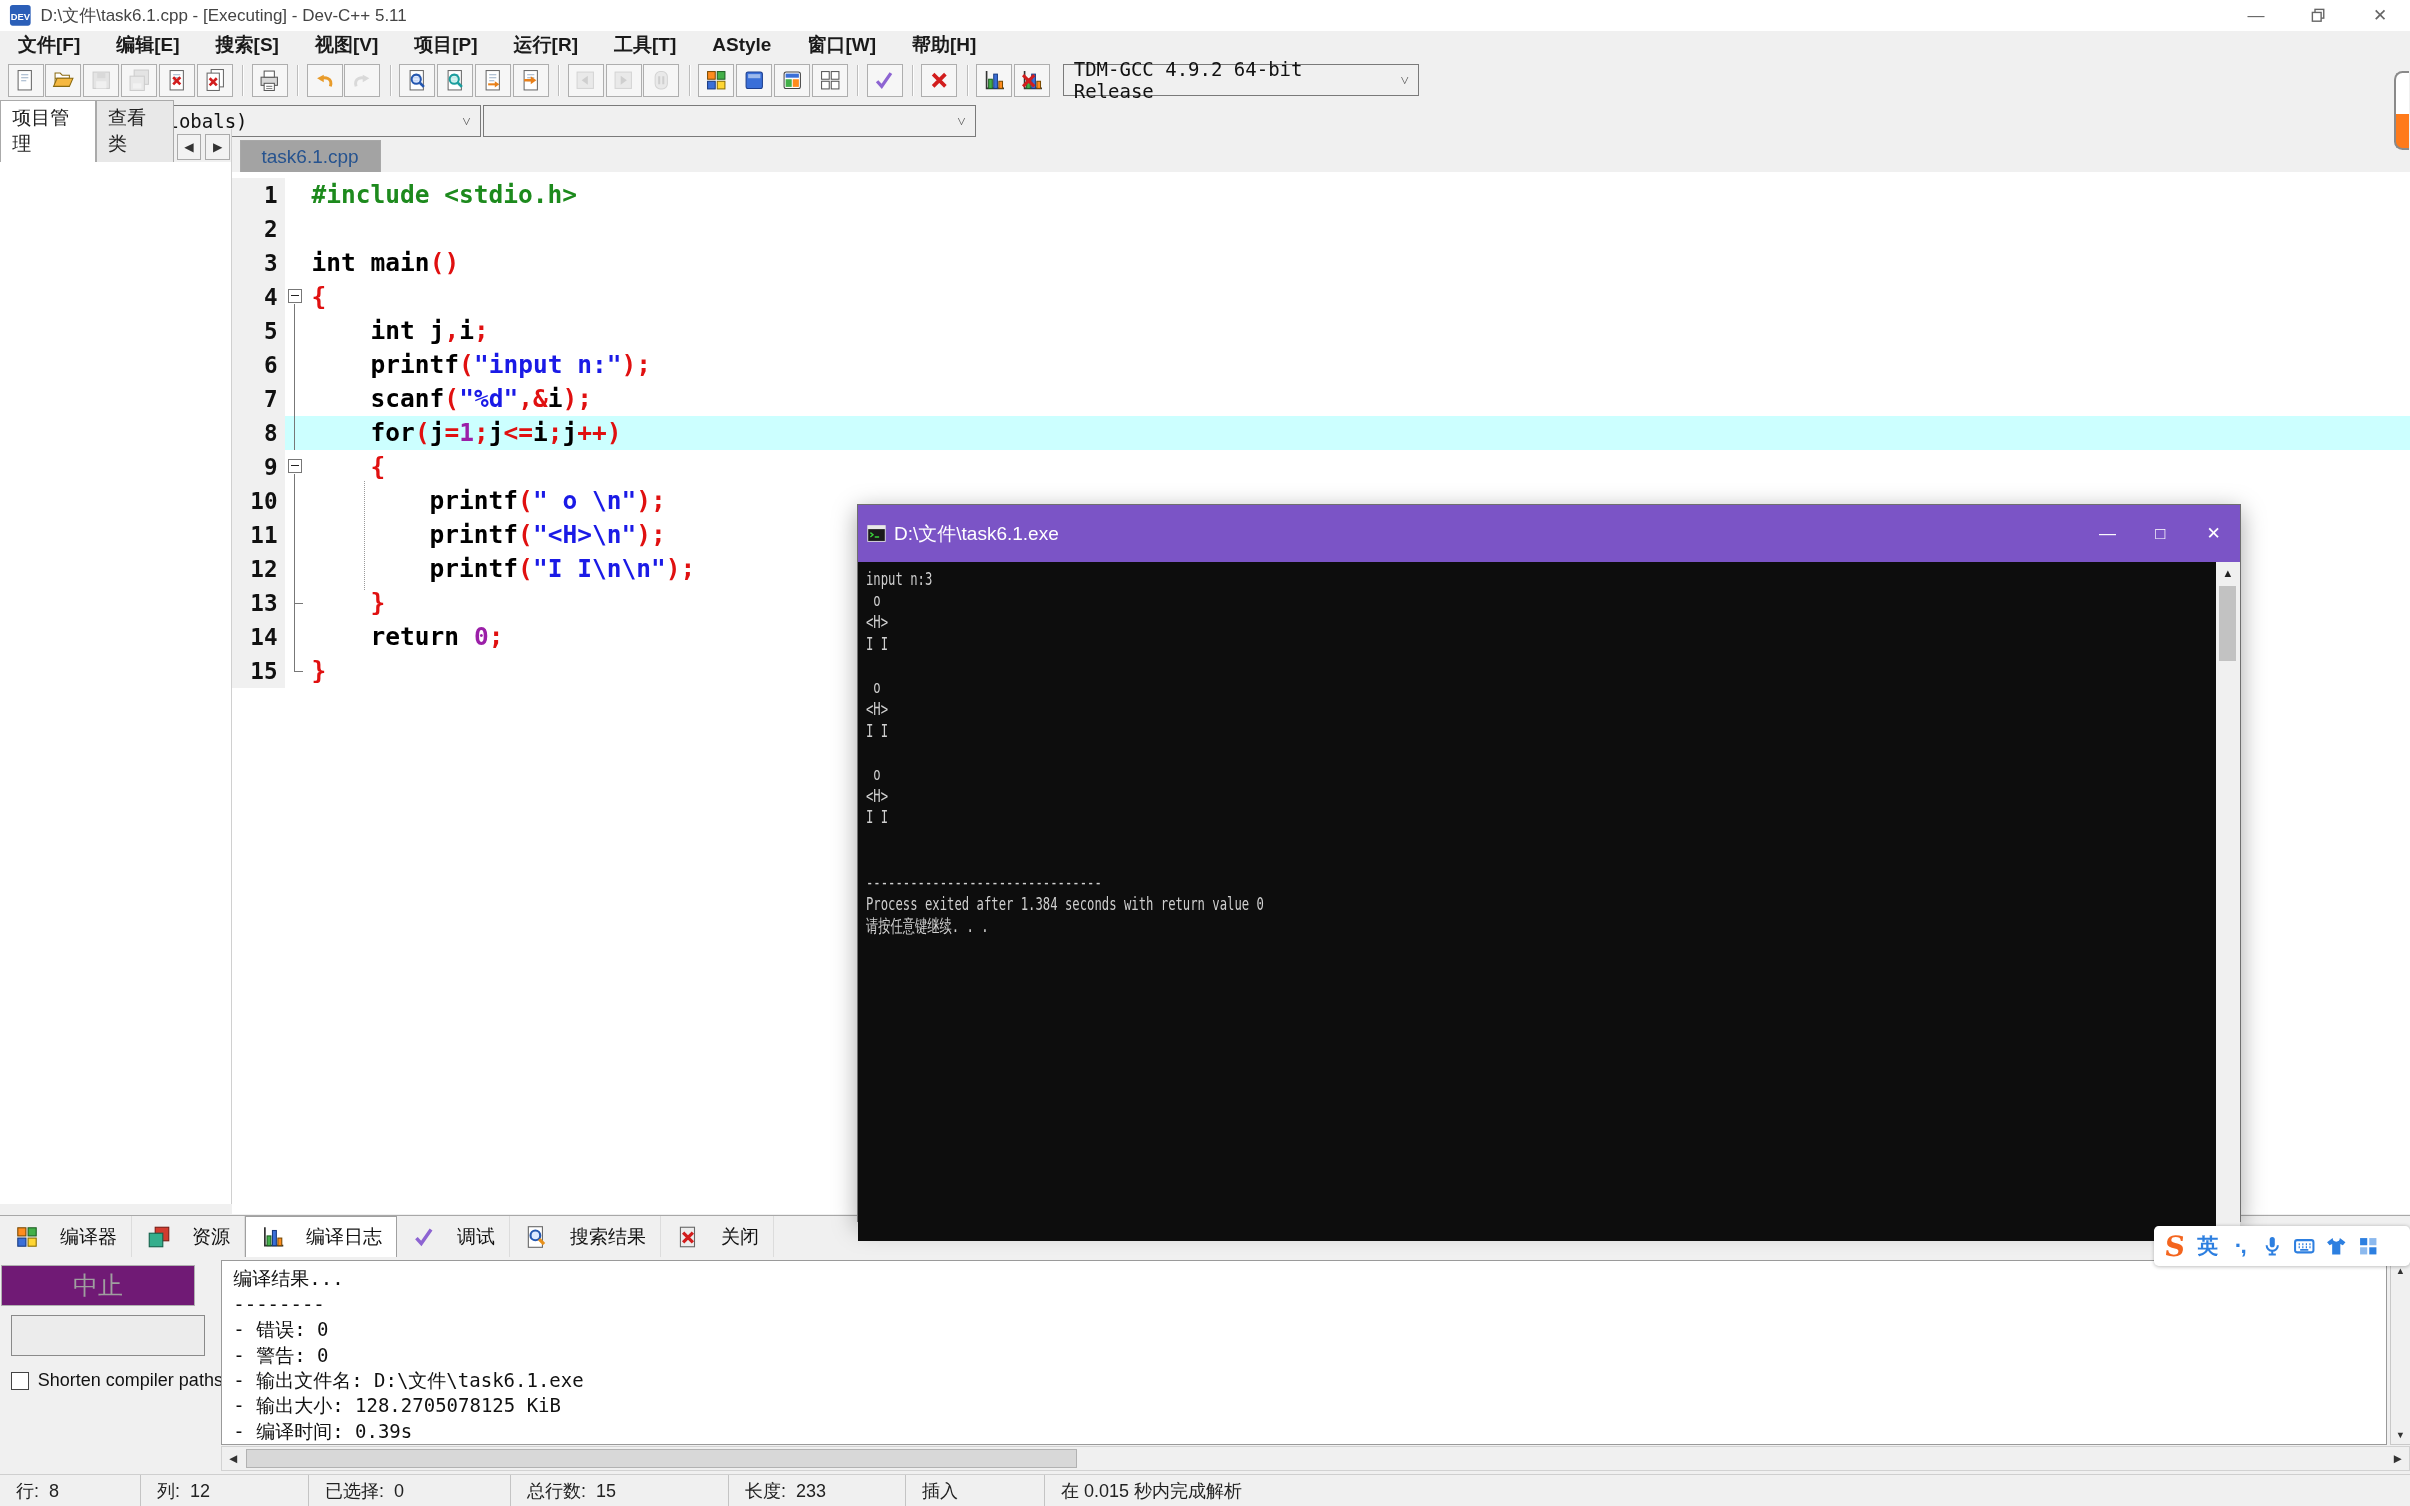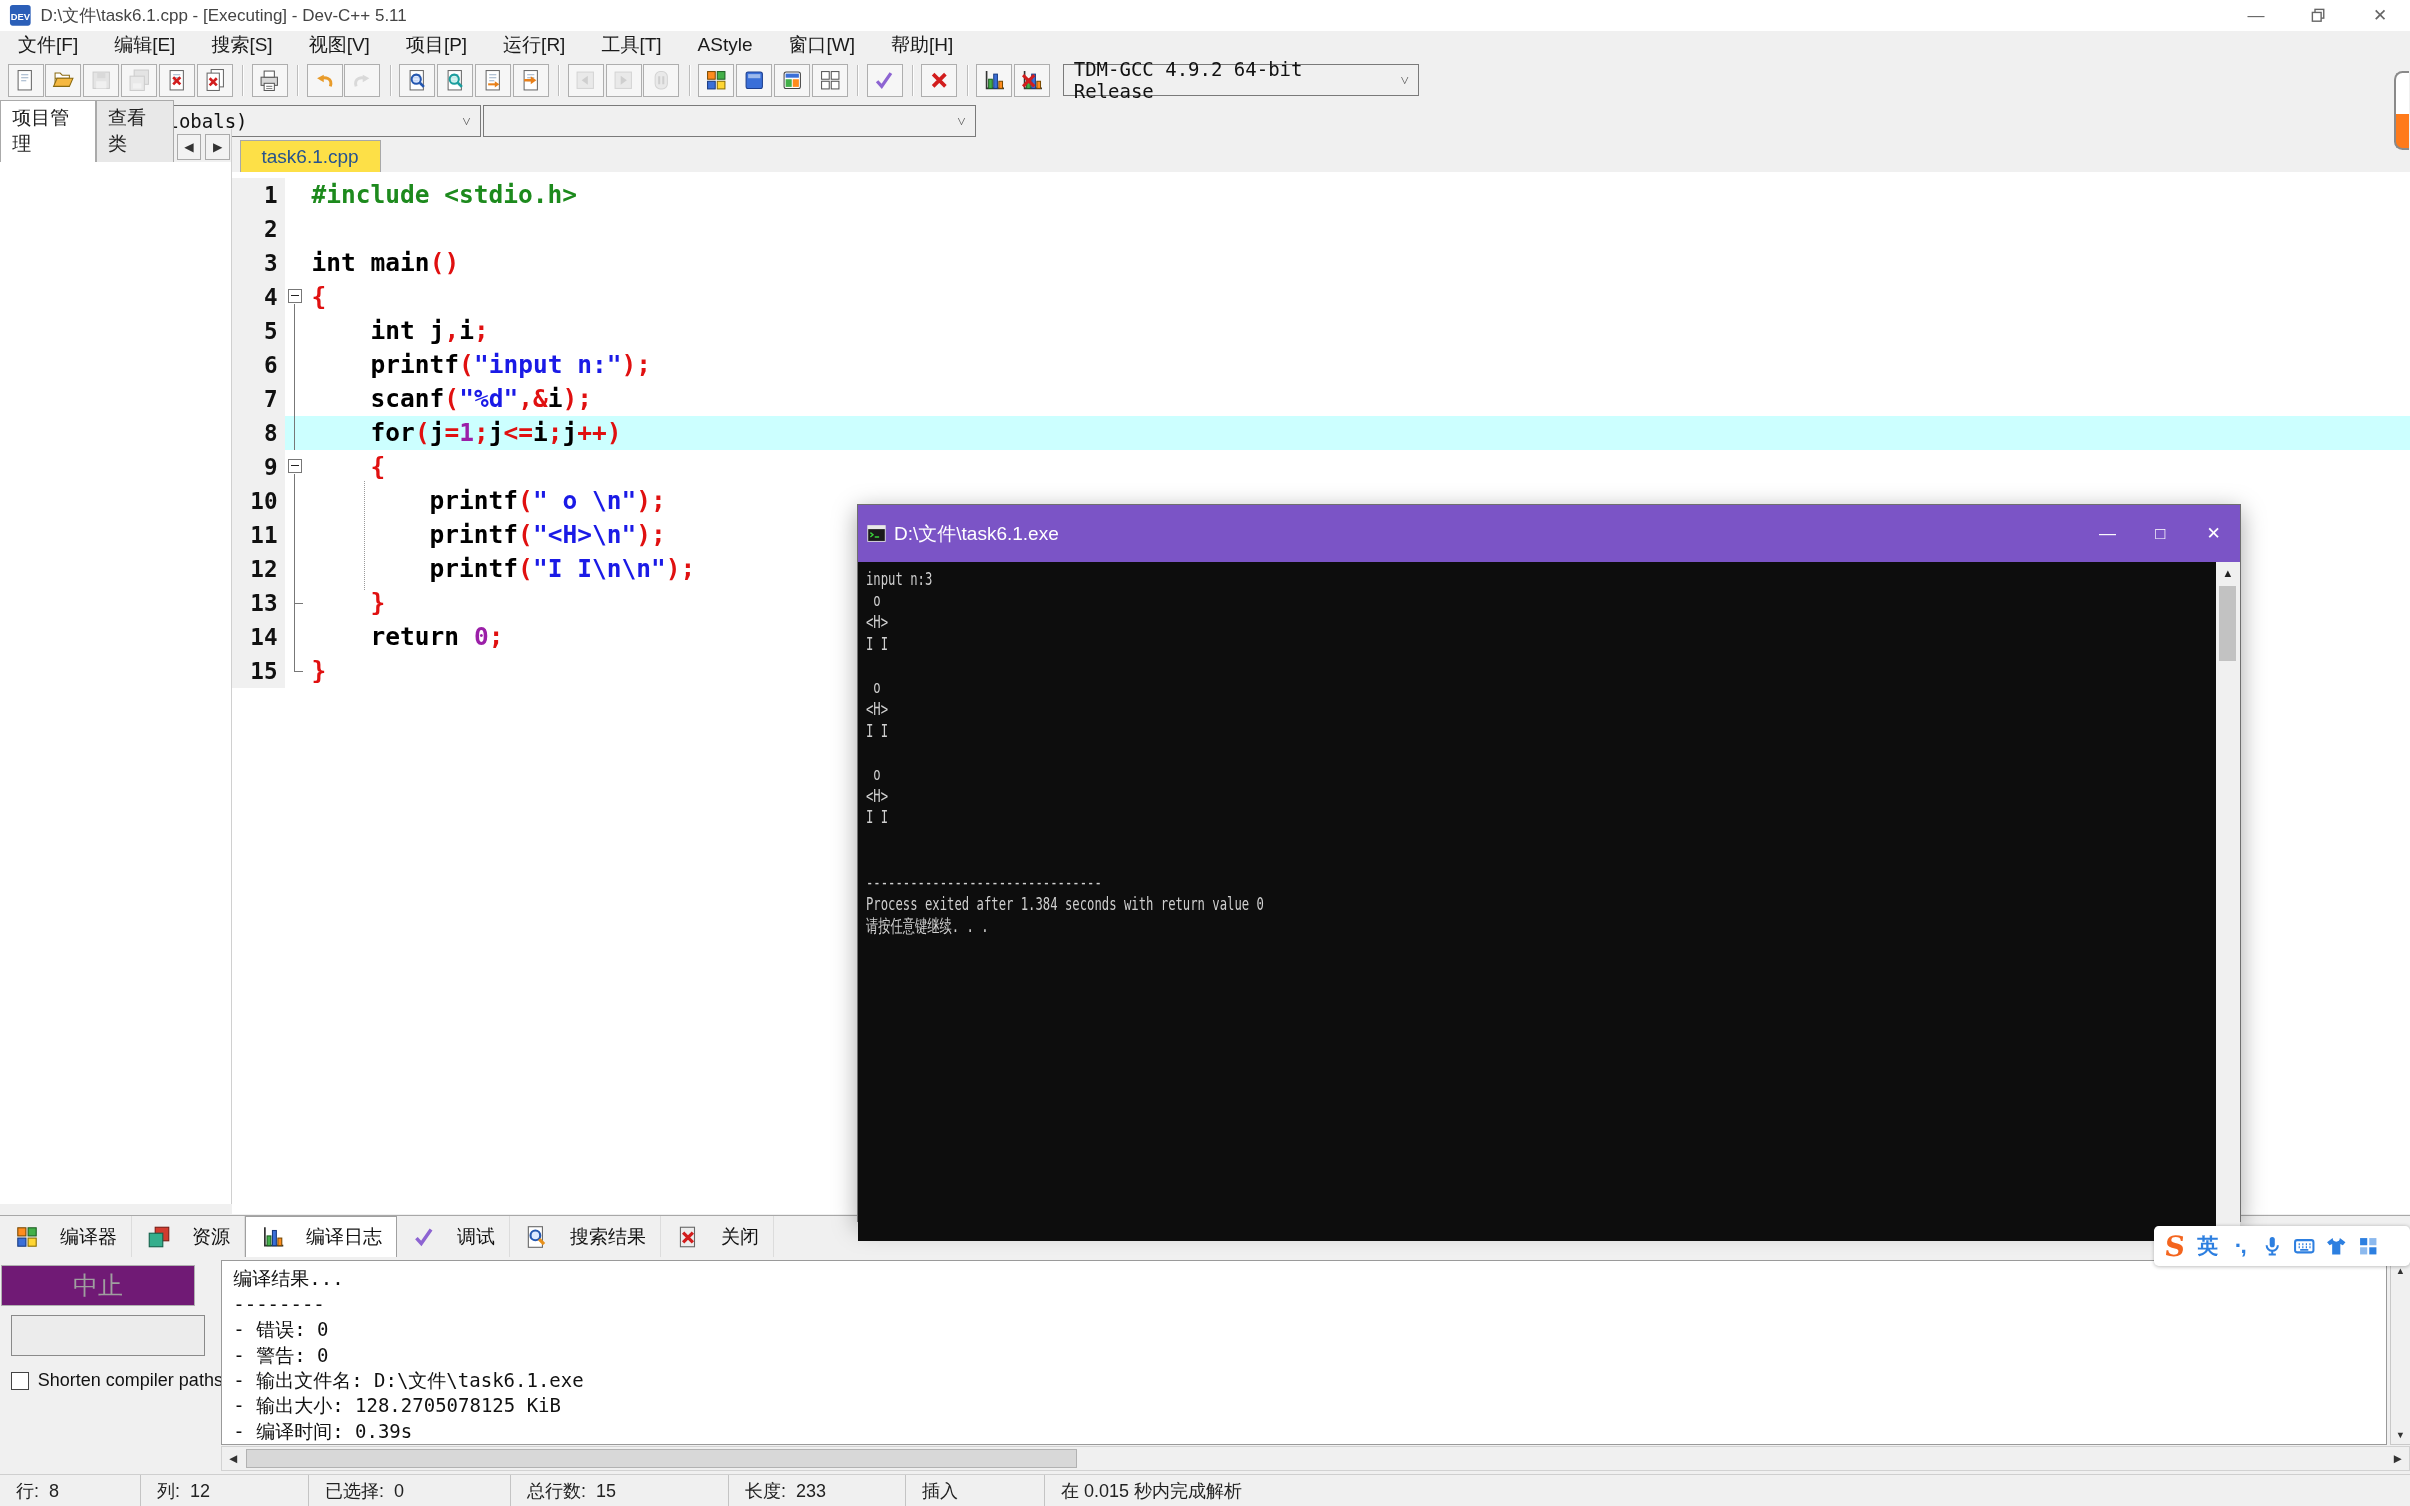--- a/index.html
+++ b/index.html
@@ -6,21 +6,21 @@
   body{width:2411px;height:1507px;position:relative;background:#f0f0f0;
        font-family:"Liberation Sans",sans-serif;overflow:hidden;color:#222;}
   .abs{position:absolute;}
 
   
   #titlebar{left:0;top:0;width:2411px;height:31px;background:#fff;display:flex;align-items:center;}
   #titlebar .title{font-size:17px;color:#444;margin-left:9.4px;}
   .winbtn{width:62px;height:31px;display:flex;align-items:center;justify-content:center;color:#666;}
   #win-controls{position:absolute;right:0;top:0;display:flex;}
 
-  #menubar{left:0;top:31px;width:2411px;height:28px;background:#f0f0f0;display:flex;align-items:center;border-bottom:0.9px solid #e6e6e6;}
+  #menubar{left:0;top:31px;width:2411px;height:28px;background:#f0f0f0;display:flex;align-items:center;border-bottom:0.9px solid #e6e6e6;font-weight:bold;}
   .menu-item{font-size:19px;padding:0 18px;color:#1a1a1a;}
 
   
   #toolbar1{left:0;top:59px;width:2411px;height:42px;background:#f0f0f0;display:flex;align-items:center;padding-left:7.5px;box-sizing:border-box;}
   #toolbar2{left:0;top:102px;width:2411px;height:38px;background:#f0f0f0;display:flex;align-items:center;padding-left:7.5px;box-sizing:border-box;border-bottom:0.9px solid #d9d9d9;}
   .tbtn{width:36px;height:33px;border:0.9px solid #aeaeae;background:#f6f6f6;display:flex;align-items:center;justify-content:center;margin-right:1.9px;box-sizing:border-box;}
   .tbtn.disabled svg{filter:grayscale(1) opacity(.45);}
   .tsep{width:0.9px;height:31px;background:#bdbdbd;border-right:0.9px solid #fdfdfd;margin:0 7.5px;}
   .combo{height:32px;border:0.9px solid #7a7a7a;background:#f0f0f0;display:flex;align-items:center;justify-content:space-between;font:19px "DejaVu Sans Mono",monospace;color:#111;padding:0 9.4px;box-sizing:border-box;}
   .combo .arrow{color:#555;font-size:15px;margin-left:9.4px;}
@@ -30,21 +30,21 @@
 
   
   #leftpanel{left:0;top:129px;width:232px;height:1075px;background:#fff;border-right:0.9px solid #d0d0d0;box-sizing:border-box;}
   #lp-tabs{display:flex;align-items:flex-end;height:33px;background:#f0f0f0;}
   .lp-tab{font-size:19px;padding:4.7px 11.3px;border:0.9px solid #aaa;border-bottom:none;background:#e8e8e8;color:#222;}
   .lp-tab.active{background:#fff;}
   .lp-arrow{width:24.5px;height:24.5px;border:0.9px solid #aaa;background:#f2f2f2;font-size:12.2px;color:#333;display:flex;align-items:center;justify-content:center;margin:0 0.9px 1.9px 2.8px;}
 
   
   #edtabbar{left:232px;top:139px;width:2179px;height:33px;background:#f0f0f0;display:flex;align-items:flex-end;}
-  #editor-tab{margin-left:7.5px;height:31px;padding:0 21px;background:#fde047;border:0.9px solid #a8a8a8;border-bottom:none;display:flex;align-items:center;font-size:19px;color:#26538f;}
+  #editor-tab{margin-left:7.5px;height:31px;padding:0 21px;background:#a3a3a3;border:0.9px solid #a8a8a8;border-bottom:none;display:flex;align-items:center;font-size:19px;color:#26538f;}
   #editor{left:232px;top:172px;width:2179px;height:1042px;background:#fff;overflow:hidden;padding-top:5.6px;box-sizing:border-box;}
   .erow{display:flex;height:34px;align-items:center;}
   .enum{width:53px;background:#f0f0f0;height:100%;text-align:right;padding-right:7.5px;box-sizing:border-box;
         font:bold 22.6px "DejaVu Sans Mono",monospace;color:#111;display:flex;align-items:center;justify-content:flex-end;}
   .efold{width:21px;height:100%;position:relative;background:transparent;}
   .ecode{flex:1;white-space:pre;font:bold 24.5px "DejaVu Sans Mono",monospace;padding-left:5.6px;height:100%;display:flex;align-items:center;}
   .erow.hl .efold,.erow.hl .ecode{background:#ccffff;}
   .tk-pp{color:#1d8a1d;} .tk-kw{color:#000;} .tk-id{color:#000;}
   .tk-op{color:#e01010;} .tk-str{color:#1a1ae6;} .tk-num{color:#9b1fa8;}
   .fold-line::before,.fold-tick::before{content:"";position:absolute;left:9.4px;top:0;bottom:0;width:0.9px;background:#777;}

